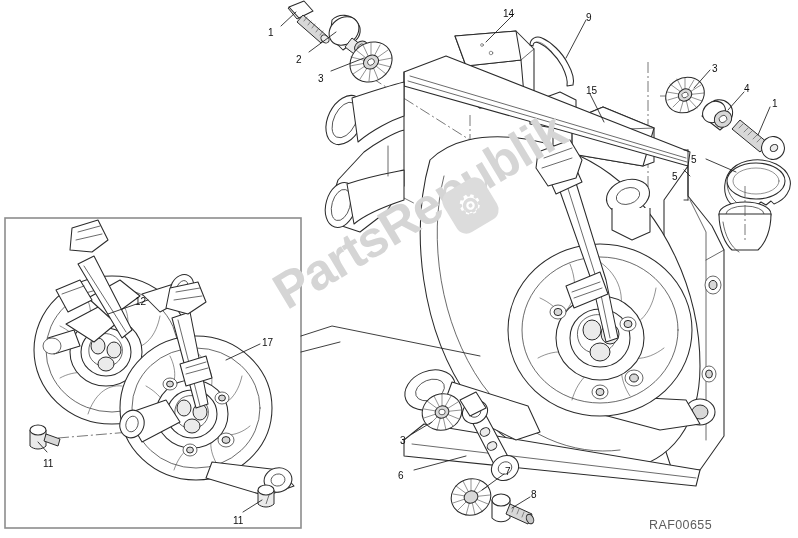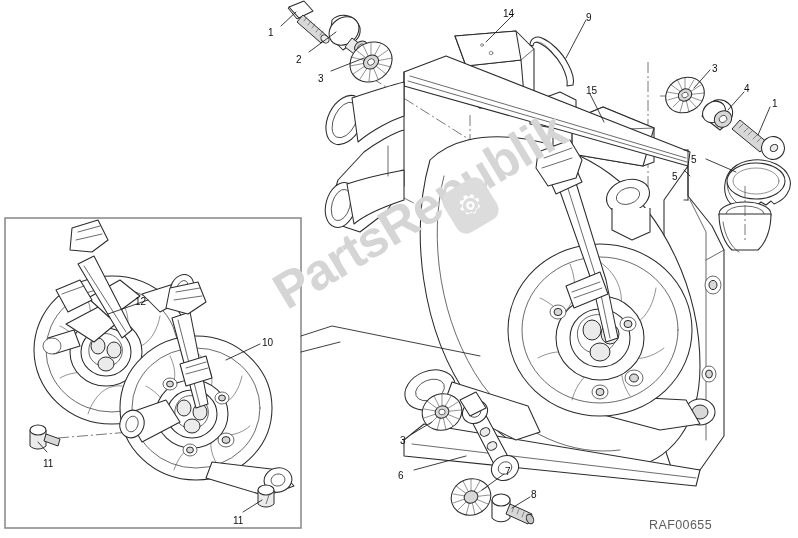--- a/index.html
+++ b/index.html
@@ -460,21 +460,21 @@
       <div class="callout-text" style="left: 318px; top: 74px;">3</div>
       <div class="callout-text" style="left: 503px; top: 9px;">14</div>
       <div class="callout-text" style="left: 586px; top: 13px;">9</div>
       <div class="callout-text" style="left: 586px; top: 86px;">15</div>
       <div class="callout-text" style="left: 712px; top: 64px;">3</div>
       <div class="callout-text" style="left: 744px; top: 84px;">4</div>
       <div class="callout-text" style="left: 772px; top: 99px;">1</div>
       <div class="callout-text" style="left: 691px; top: 155px;">5</div>
       <div class="callout-text" style="left: 672px; top: 172px;">5</div>
       <div class="callout-text" style="left: 135px; top: 297px; text-align: center;">12</div>
-      <div class="callout-text" style="left: 262px; top: 338px;">10</div>
+      <div class="callout-text" style="left: 262px; top: 338px;">17</div>
       <div class="callout-text" style="left: 43px; top: 459px;">11</div>
       <div class="callout-text" style="left: 233px; top: 516px;">11</div>
       <div class="callout-text" style="left: 400px; top: 436px;">3</div>
       <div class="callout-text" style="left: 398px; top: 471px;">6</div>
       <div class="callout-text" style="left: 505px; top: 467px;">7</div>
       <div class="callout-text" style="left: 531px; top: 490px;">8</div>
     </div>
 
   <div class="code-text" style="left:712px; top:518px; transform:translateX(-100%);">RAF00655</div>
 

